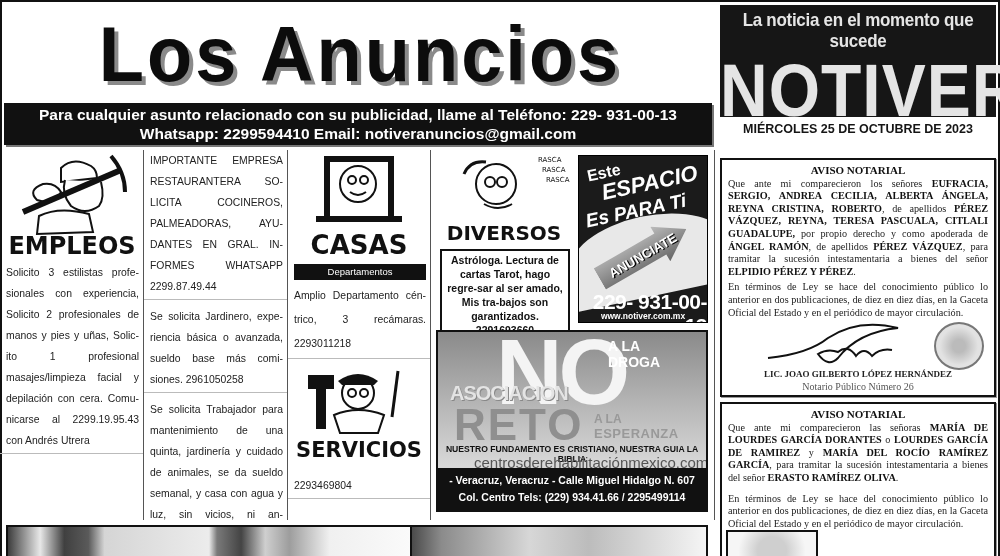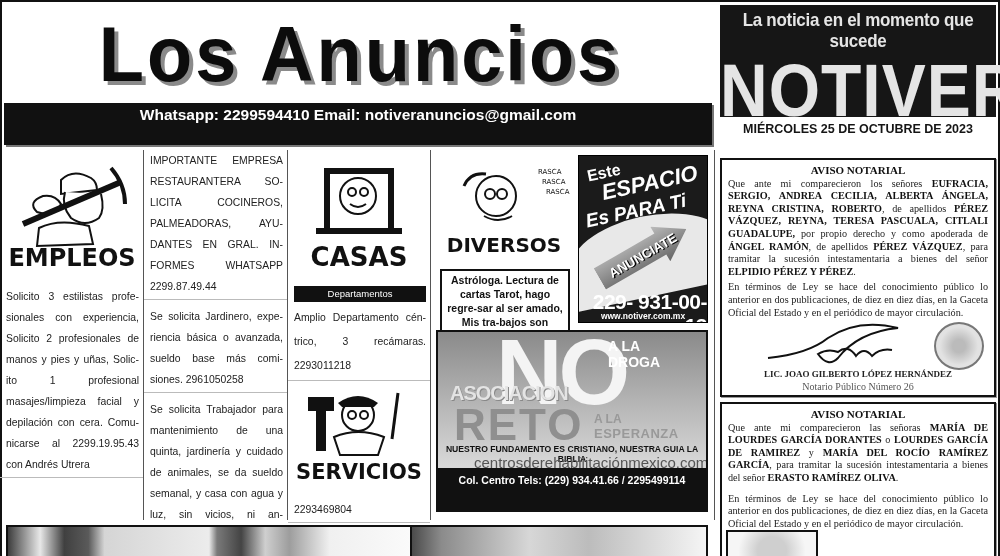--- a/index.html
+++ b/index.html
@@ -17,21 +17,21 @@
   .notiver { position: absolute; left: 720px; top: 5px; width: 276px; height: 112px; background: #161616; color: #e5e5e5; text-align: center; }
   .notiver .tagline { font-size: 17px; font-weight: bold; margin-top: 6px; letter-spacing: -0.3px; transform: scaleY(1.08); }
   .notiver .brand { font-size: 66px; font-weight: 900; line-height: 74px; letter-spacing: 1px; transform: scaleY(1.12); margin-top: 2px; }
   .date { position: absolute; left: 720px; top: 122px; width: 276px; text-align: center; font-size: 12.5px; font-weight: bold; color: #151515; }
 
   
   .col { position: absolute; top: 150px; }
   .col-sep { position: absolute; top: 150px; width: 1px; height: 370px; background: #555; }
   .ad-text { font-size: 10.4px; line-height: 21px; text-align: justify; color: #222; padding: 0 4px 2px 6px; border-bottom: 1px solid #bbb; margin-bottom: 6px; }
 
-  .cartoon { position: relative; width: 138px; height: 110px; margin: 12px auto; }
+  .cartoon { position: relative; width: 138px; height: 110px; margin: 0 auto; }
   .cartoon svg { width: 100%; height: 100%; }
 
   .dept-bar { background: #111; color: #fff; font-size: 9.5px; text-align: center; height: 16px; line-height: 16px; margin: 2px 4px 4px 6px; }
 
   
   .astro { border: 2px solid #111; margin: 4px 6px 0 8px; font-weight: bold; font-size: 10.5px; line-height: 14px; text-align: center; padding: 2px 2px; color: #111; }
 
   
   .espacio { position: absolute; left: 578px; top: 155px; width: 130px; height: 168px; background: #1b1b1b; color: #fff; overflow: hidden; border: 1px solid #000; }
   .espacio .este { position: absolute; left: 8px; top: 8px; font-size: 16px; font-weight: bold; transform: rotate(-12deg); }
@@ -73,20 +73,21 @@
   .photo-strip3 { position: absolute; left: 726px; top: 530px; width: 92px; height: 26px; border: 2px solid #111; border-bottom: none; background: radial-gradient(circle at 50% 80%, #cfcfcf 30%, #f6f6f6 70%); }
 </style>
 </head>
 <body>
 
 <div class="frame"></div>
 
 <div class="masthead">
   <div class="title">Los Anuncios</div>
   <div class="contact-bar">
+    <div>Para cualquier asunto relacionado con su publicidad, llame al  Teléfono: 229- 931-00-13</div>
     <div>Whatsapp: 2299594410 Email: notiveranuncios@gmail.com</div>
   </div>
 </div>
 
 <div class="notiver">
   <div class="tagline">La noticia en el momento que sucede</div>
   <div class="brand">NOTIVER</div>
 </div>
 <div class="date">MIÉRCOLES 25 DE OCTUBRE DE 2023</div>
 
@@ -178,20 +179,21 @@
   <div class="no">NO</div>
   <div class="ala1">A LA</div>
   <div class="droga">DROGA</div>
   <div class="asoc">ASOCIACION</div>
   <div class="retow">RETO</div>
   <div class="ala2">A LA</div>
   <div class="esper">ESPERANZA</div>
   <div class="fund">NUESTRO FUNDAMENTO ES CRISTIANO, NUESTRA GUIA LA BIBLIA</div>
   <div class="site">centrosderehabilitaciónmexico.com</div>
   <div class="addr">
+    <div>- Veracruz, Veracruz  - Calle Miguel Hidalgo N. 607</div>
     <div>Col. Centro Tels: (229) 934.41.66  / 2295499114</div>
   </div>
 </div>
 
 <div class="notary" style="top:158px;height:239px">
   <h3>AVISO NOTARIAL</h3>
   <p><span>Que ante mi comparecieron los señores </span><b>EUFRACIA, SERGIO, ANDREA CECILIA, ALBERTA ÁNGELA, REYNA CRISTINA, ROBERTO</b><span>, de apellidos </span><b>PÉREZ VÁZQUEZ, REYNA, TERESA PASCUALA, CITLALI GUADALUPE,</b><span> por propio derecho y como apoderada de </span><b>ÁNGEL RAMÓN</b><span>, de apellidos </span><b>PÉREZ VÁZQUEZ</b><span>, para tramitar la sucesión intestamentaria a bienes del señor </span><b>ELPIDIO PÉREZ Y PÉREZ</b><span>.</span></p>
   <p>En términos de Ley se hace del conocimiento público lo anterior en dos publicaciones, de diez en diez días, en la Gaceta Oficial del Estado y en el periódico de mayor circulación.</p>
   <div class="sig">
     <svg viewBox="0 0 200 50">

